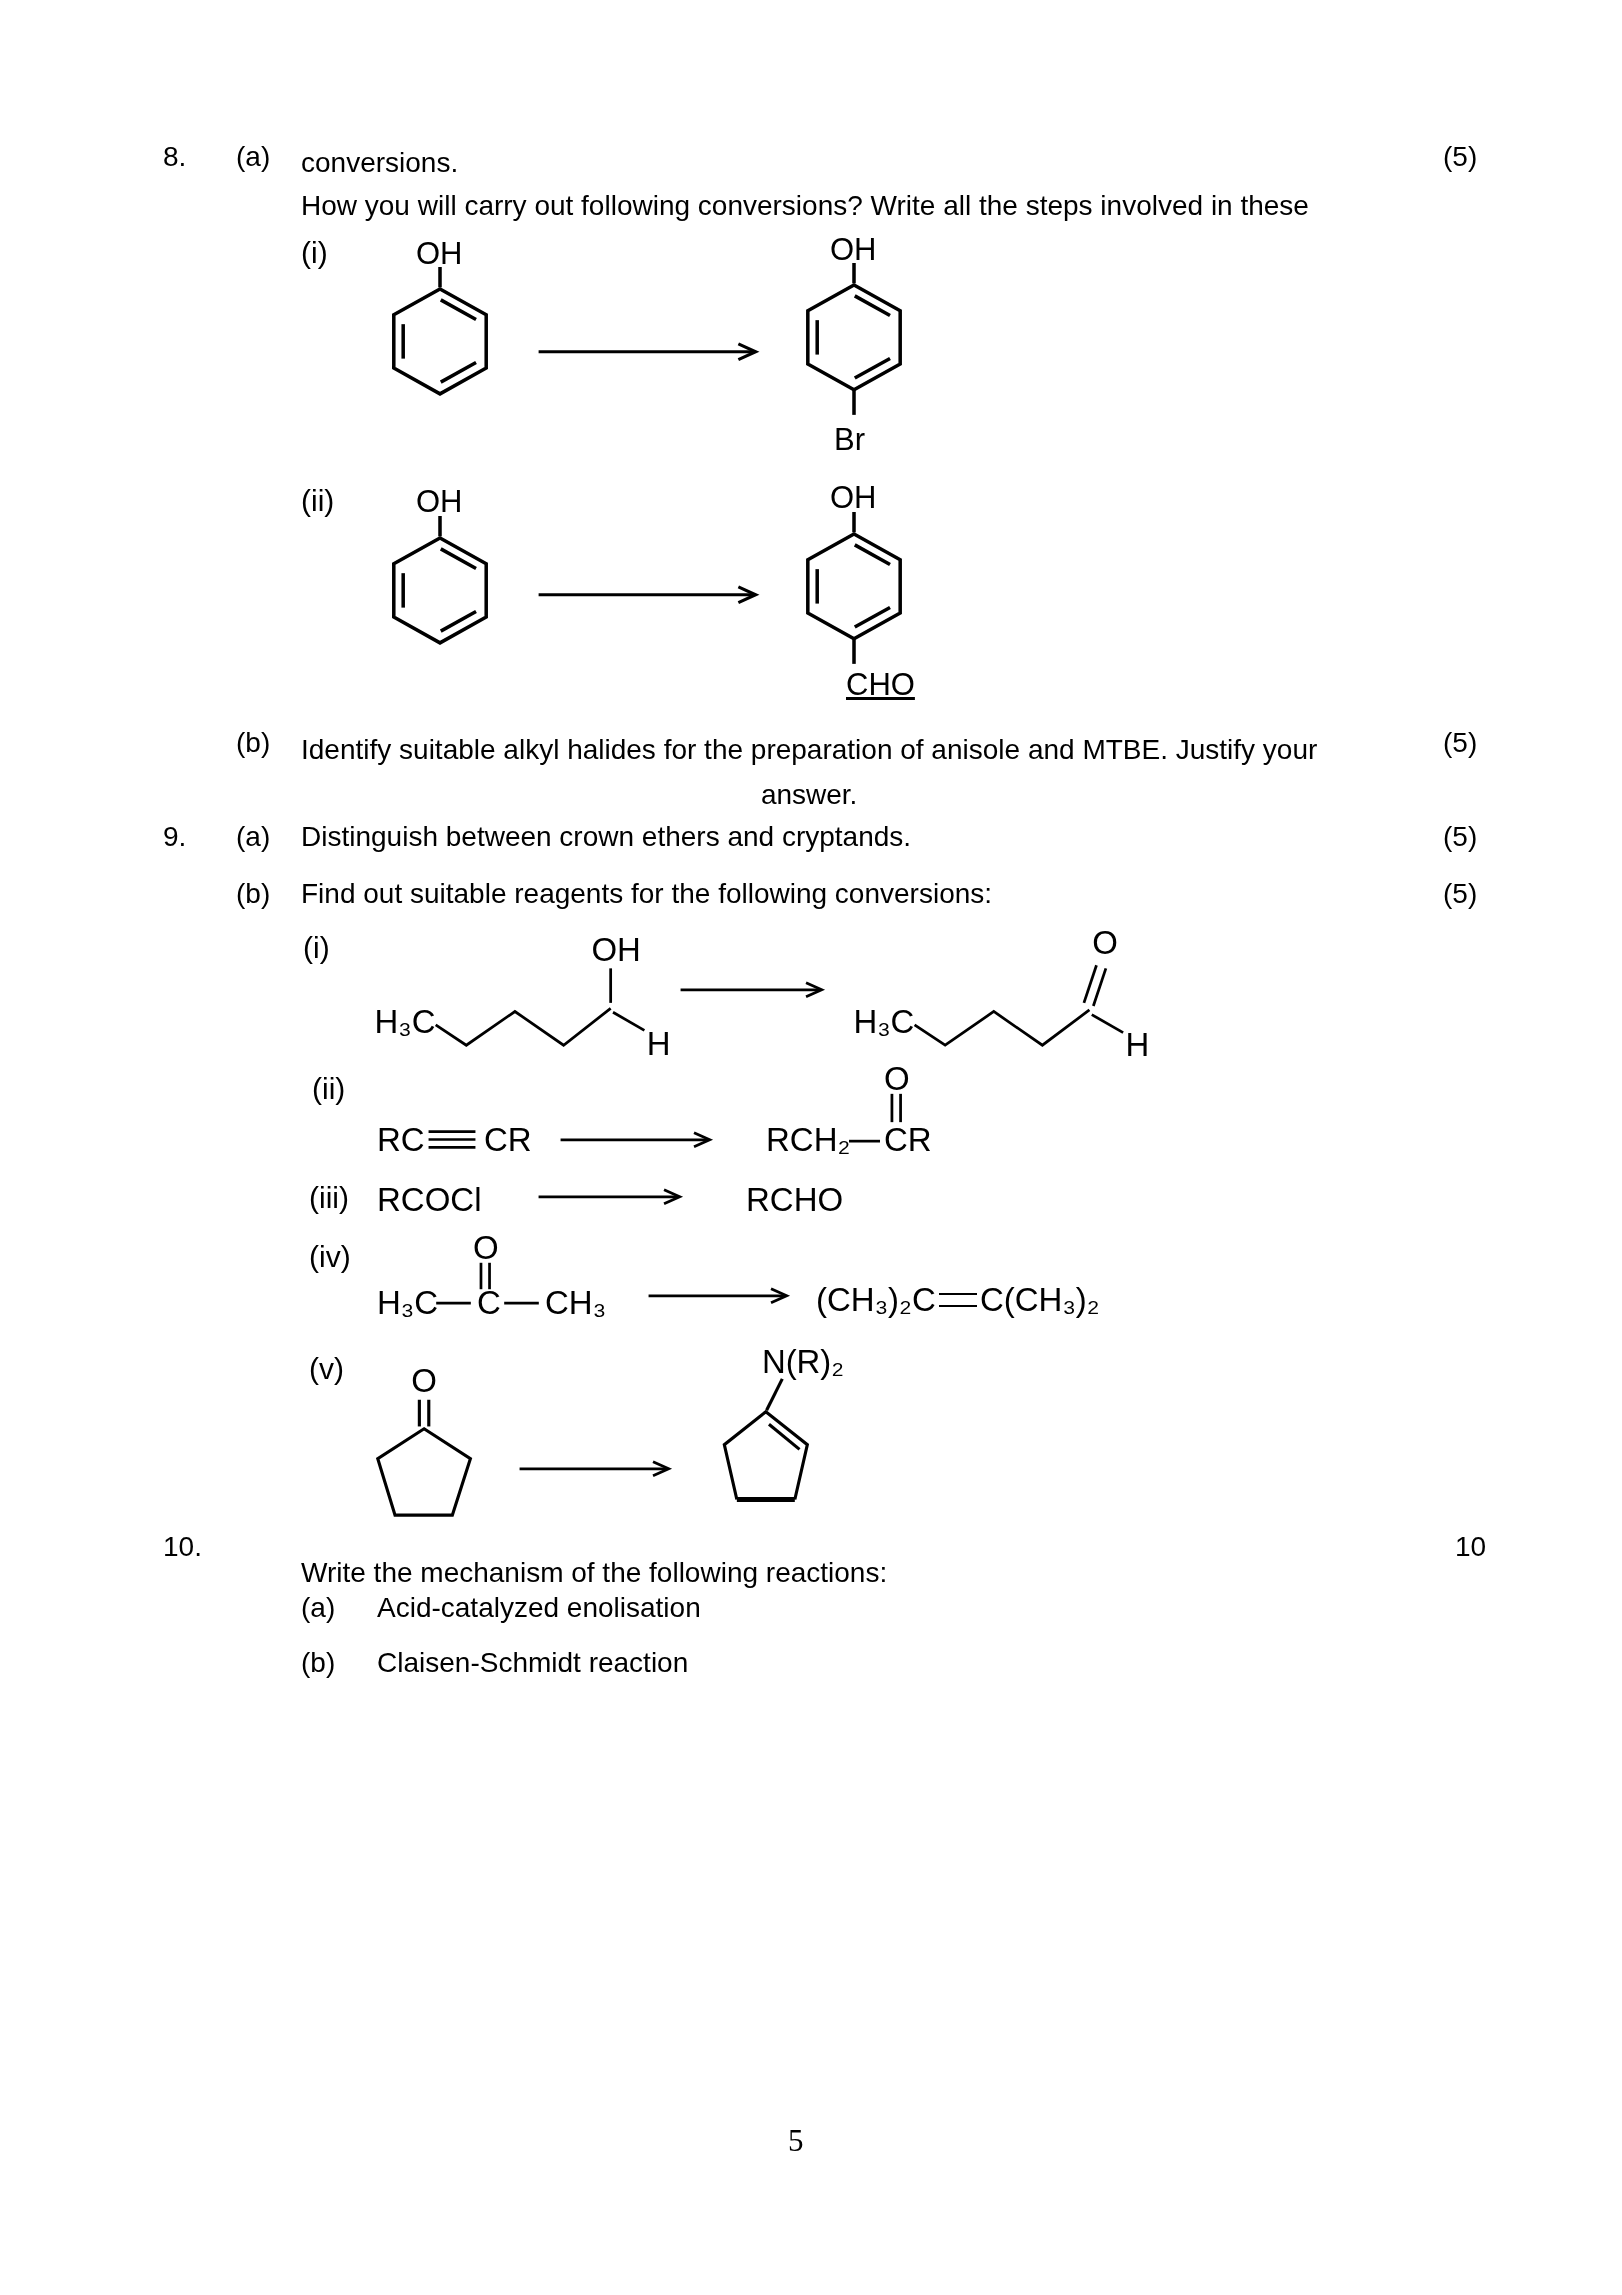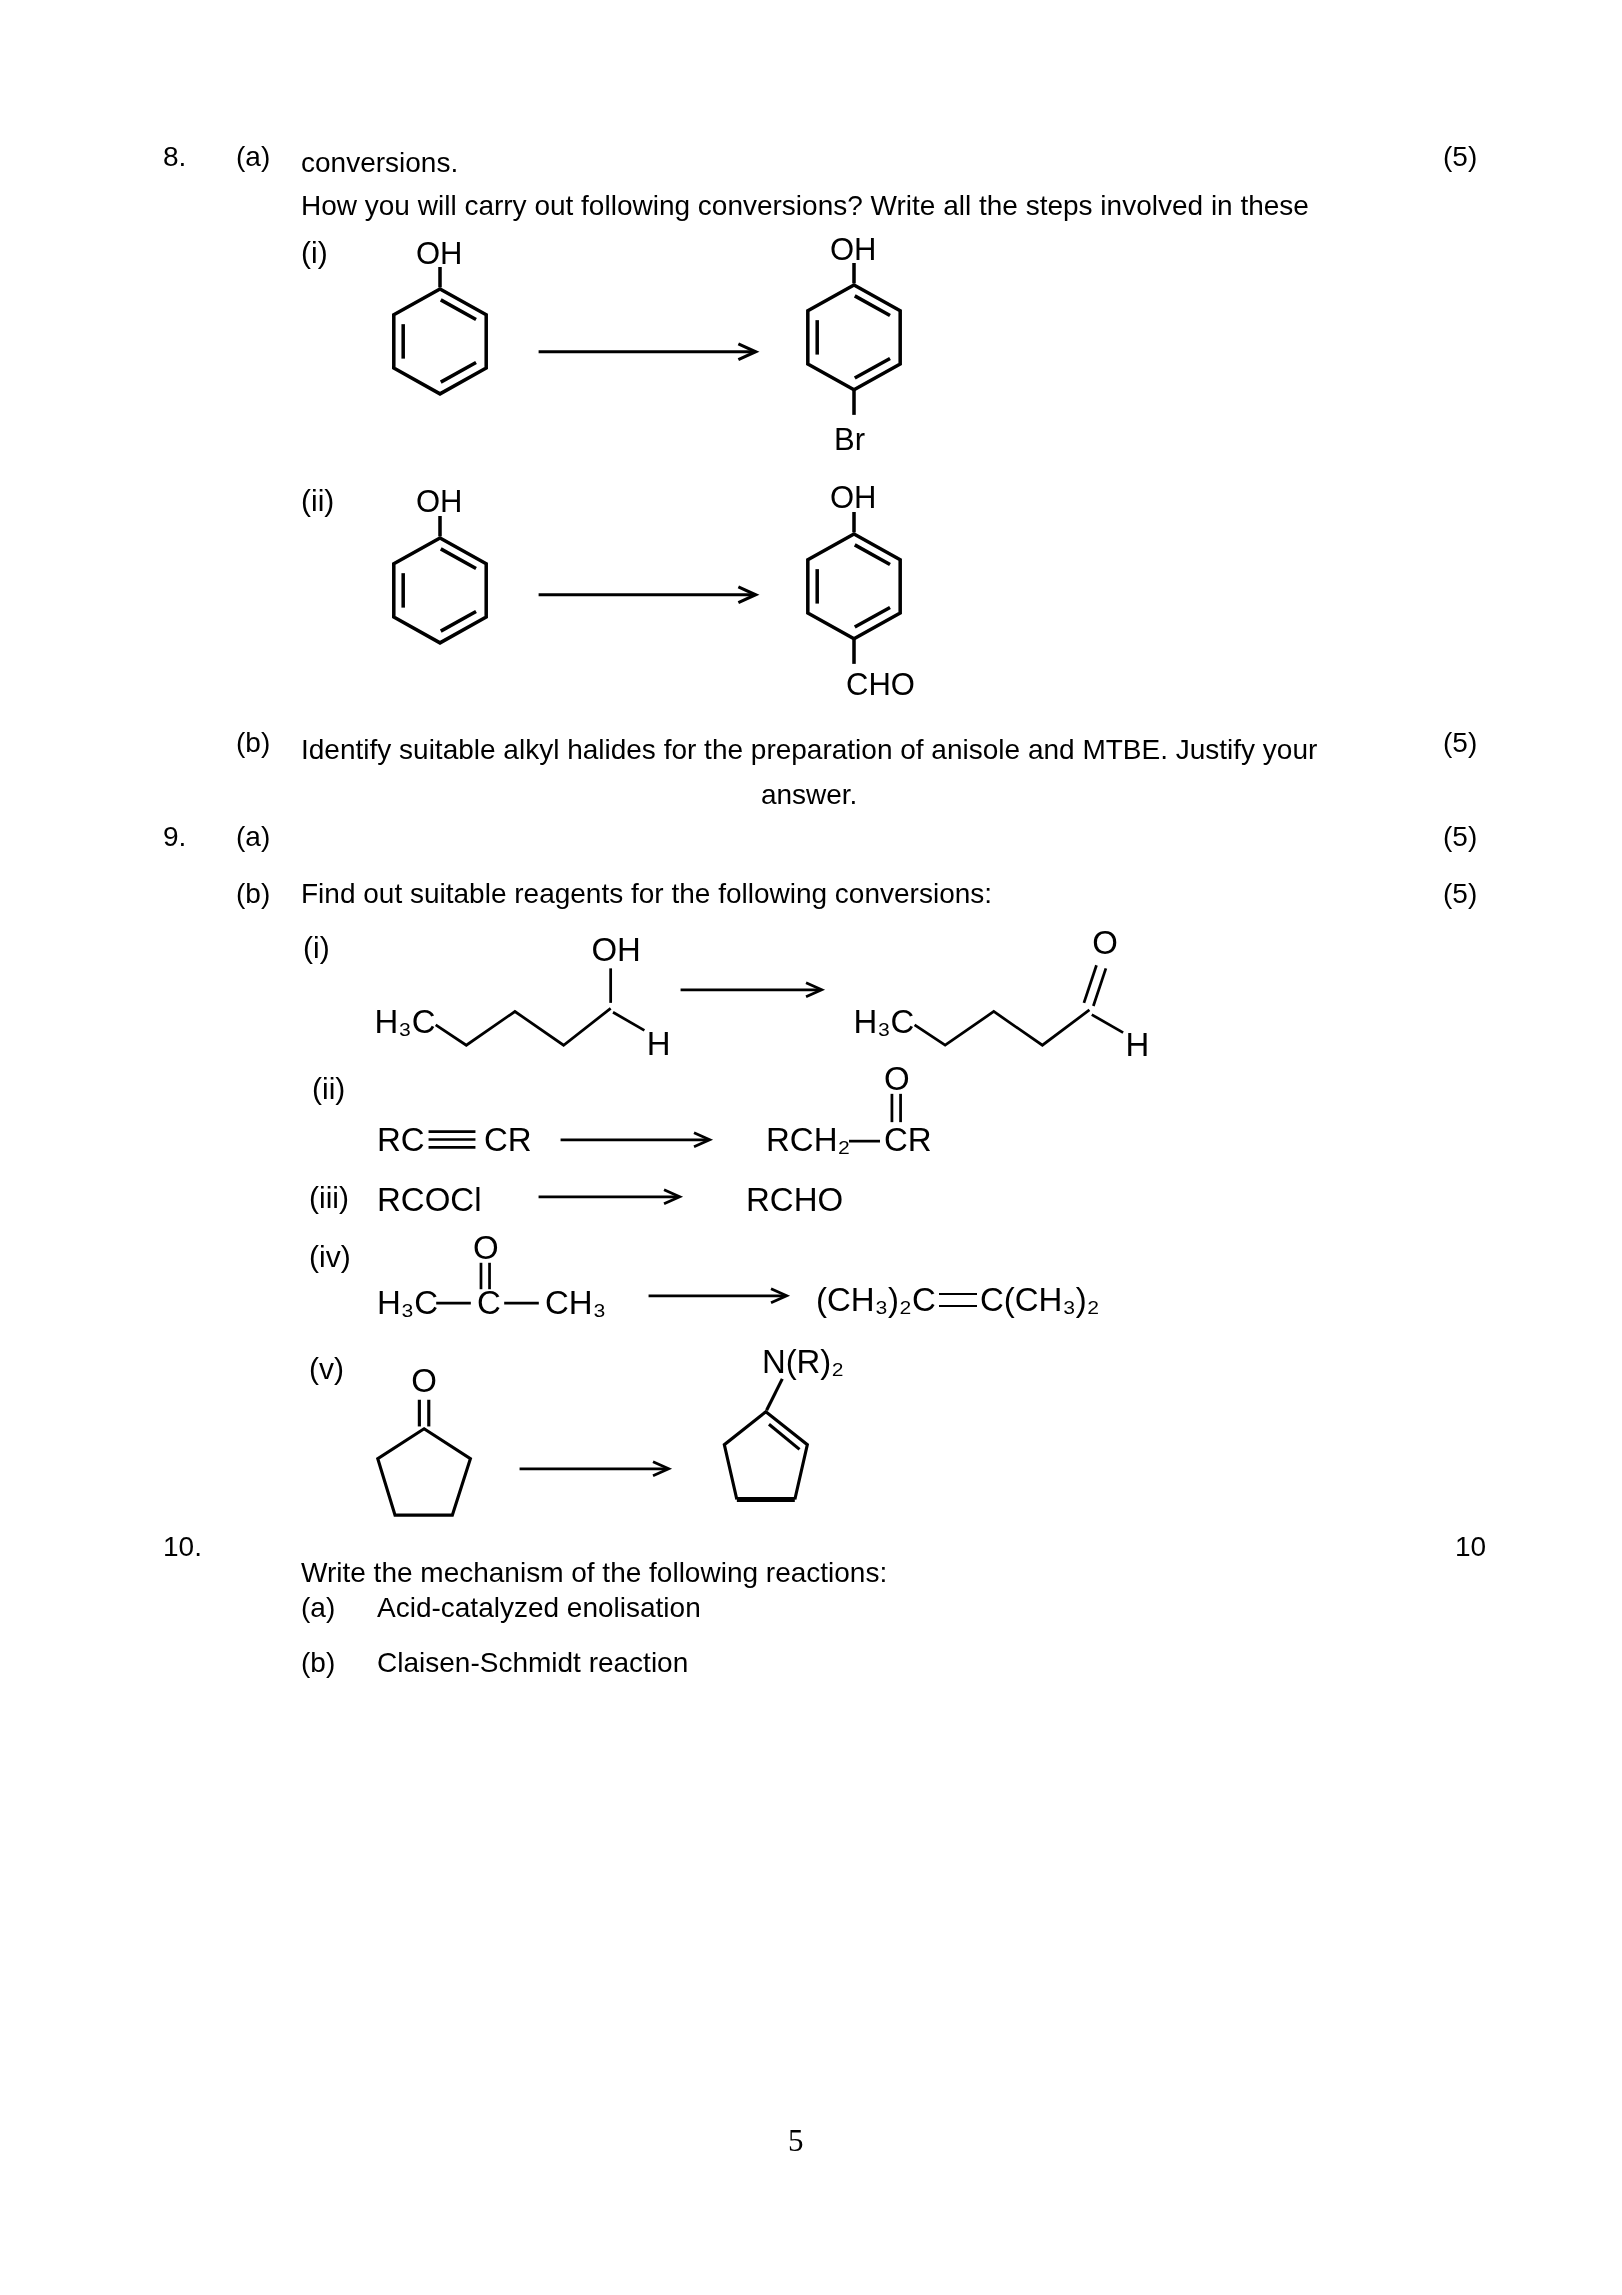--- a/index.html
+++ b/index.html
@@ -87,31 +87,32 @@
   <svg style="left:806px;top:512px;" width="96" height="155" viewBox="0 0 122 198">
     <g class="stroke" stroke-width="4.5">
       <line x1="61" y1="0" x2="61" y2="26"></line>
       <polygon points="61,28 120,61 120,129 61,162 2,129 2,61"></polygon>
       <line x1="62" y1="42" x2="107" y2="67"></line>
       <line x1="14" y1="73" x2="14" y2="117"></line>
       <line x1="107" y1="122" x2="62" y2="147"></line>
       <line x1="61" y1="162" x2="61" y2="194"></line>
     </g>
   </svg>
-  <span class="t atom" style="left:846px;top:667px;">CHO</span>
+  <span class="t atom" style="left:846px;top:667px;text-decoration:underline;">CHO</span>
 
   <span class="t body-txt" style="left:236px;top:727px;">(b)</span>
   <div class="t body-txt wrap2b" style="left:301px;top:727px;">
     <div>Identify suitable alkyl halides for the preparation of anisole and MTBE. Justify your</div>
     <div>answer.</div>
   </div>
   <span class="t marks" style="left:1443px;top:727px;">(5)</span>
 
   <span class="t body-txt" style="left:163px;top:821px;">9.</span>
   <span class="t body-txt" style="left:236px;top:821px;">(a)</span>
+  <span class="t body-txt" style="left:301px;top:821px;">Distinguish between crown ethers and cryptands.</span>
   <span class="t marks" style="left:1443px;top:821px;">(5)</span>
 
   <span class="t body-txt" style="left:236px;top:878px;">(b)</span>
   <span class="t body-txt" style="left:301px;top:878px;">Find out suitable reagents for the following conversions:</span>
   <span class="t marks" style="left:1443px;top:878px;">(5)</span>
 
   <span class="t roman" style="left:303px;top:931px;">(i)</span>
   <svg style="left:357px;top:915px;" width="330" height="153" viewBox="0 0 420 195">
     <text x="22" y="150">H₃C</text>
     <g class="stroke" stroke-width="3.5">

